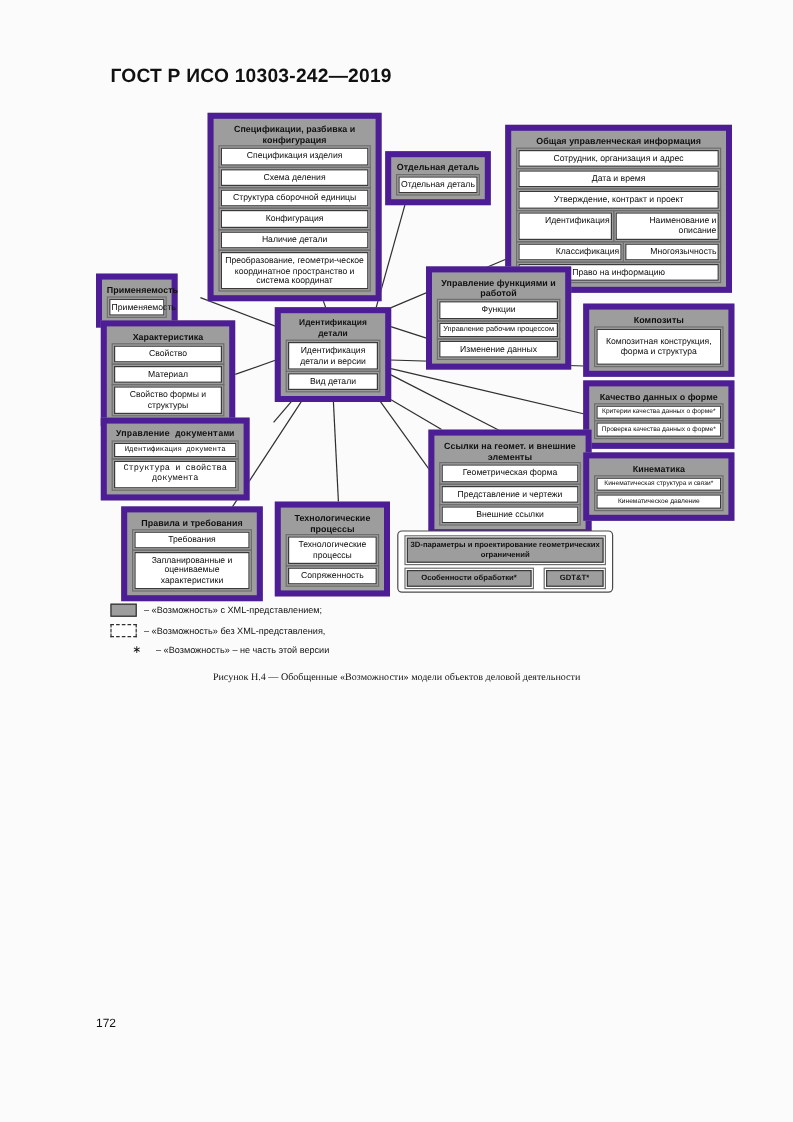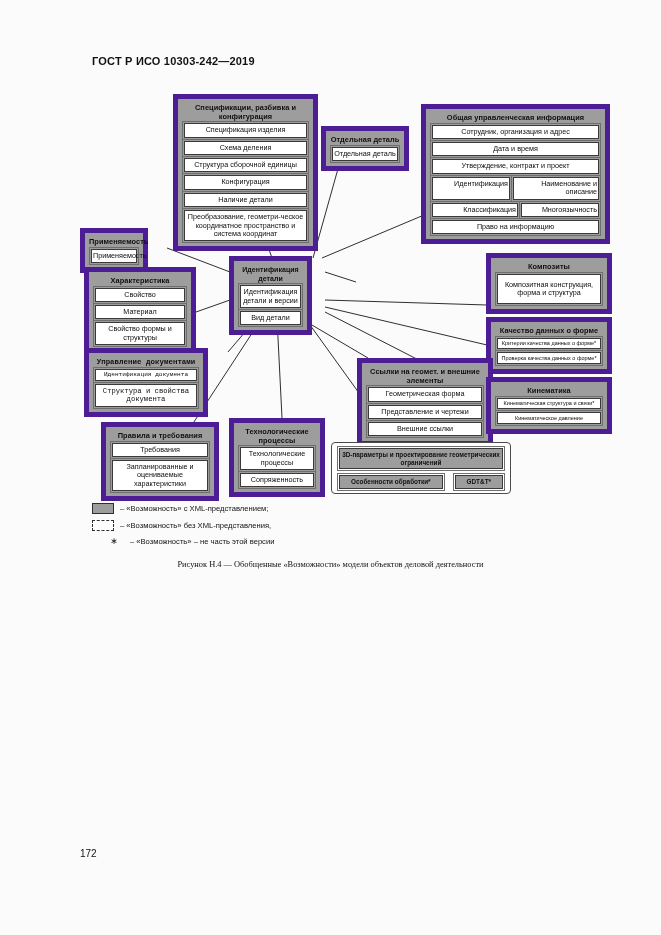--- a/index.html
+++ b/index.html
@@ -20,21 +20,21 @@
     inset: 0;
     width: 661px;
     height: 935px;
     background: #fbfbfb;
   }
   
   .doc-header {
     position: absolute;
     left: 92px;
     top: 55px;
-    font-size: 11px;
+    font-size: 16px;
     font-weight: bold;
     letter-spacing: .2px;
     color: #111;
     white-space: nowrap;
     text-align: center;
   }
   
   .figure {
     position: absolute;
     left: 0;
@@ -256,26 +256,32 @@
       <div class="cell">Применяемость</div>
     </div>
 
     <div class="group" style="left:84px; top:267px; width:112px;">
       <div class="gtitle">Характеристика</div>
       <div class="cell">Свойство</div>
       <div class="cell">Материал</div>
       <div class="cell">Свойство формы и структуры</div>
     </div>
 
-    <div class="group" style="left:229px; top:256px; width:83px; z-index:6;">
+    <div class="group" style="left:229px; top:256px; width:97px; z-index:6;">
       <div class="gtitle" style="font-size:7.0px;">Идентификация детали</div>
       <div class="cell">Идентификация детали и версии</div>
       <div class="cell">Вид детали</div>
     </div>
 
+    <div class="group" style="left:355px; top:222px; width:121px;">
+      <div class="gtitle">Управление функциями и работой</div>
+      <div class="cell">Функции</div>
+      <div class="cell tight">Управление рабочим процессом</div>
+      <div class="cell">Изменение данных</div>
+    </div>
 
     <div class="group" style="left:486px; top:253px; width:126px;">
       <div class="gtitle">Композиты</div>
       <div class="cell" style="padding:6px 1px;">Композитная конструкция, форма и структура</div>
     </div>
 
     <div class="group" style="left:486px; top:317px; width:126px;">
       <div class="gtitle">Качество данных о форме</div>
       <div class="cell tiny">Критерии качества данных о форме*</div>
       <div class="cell tiny">Проверка качества данных о форме*</div>

